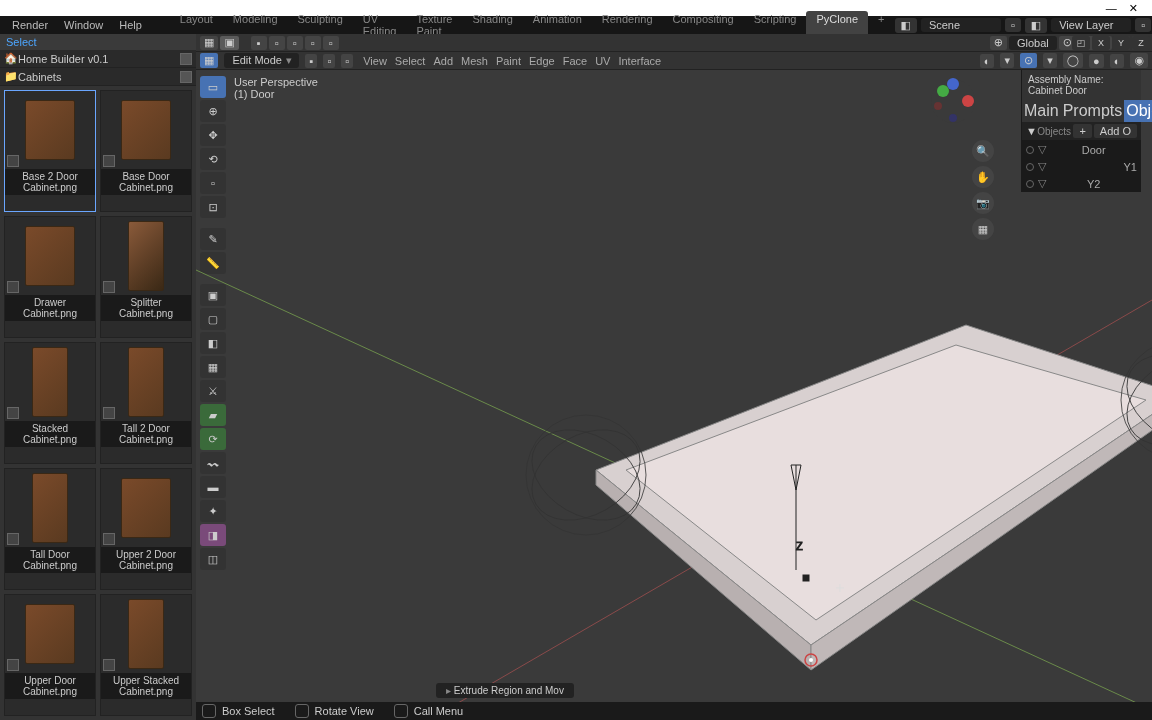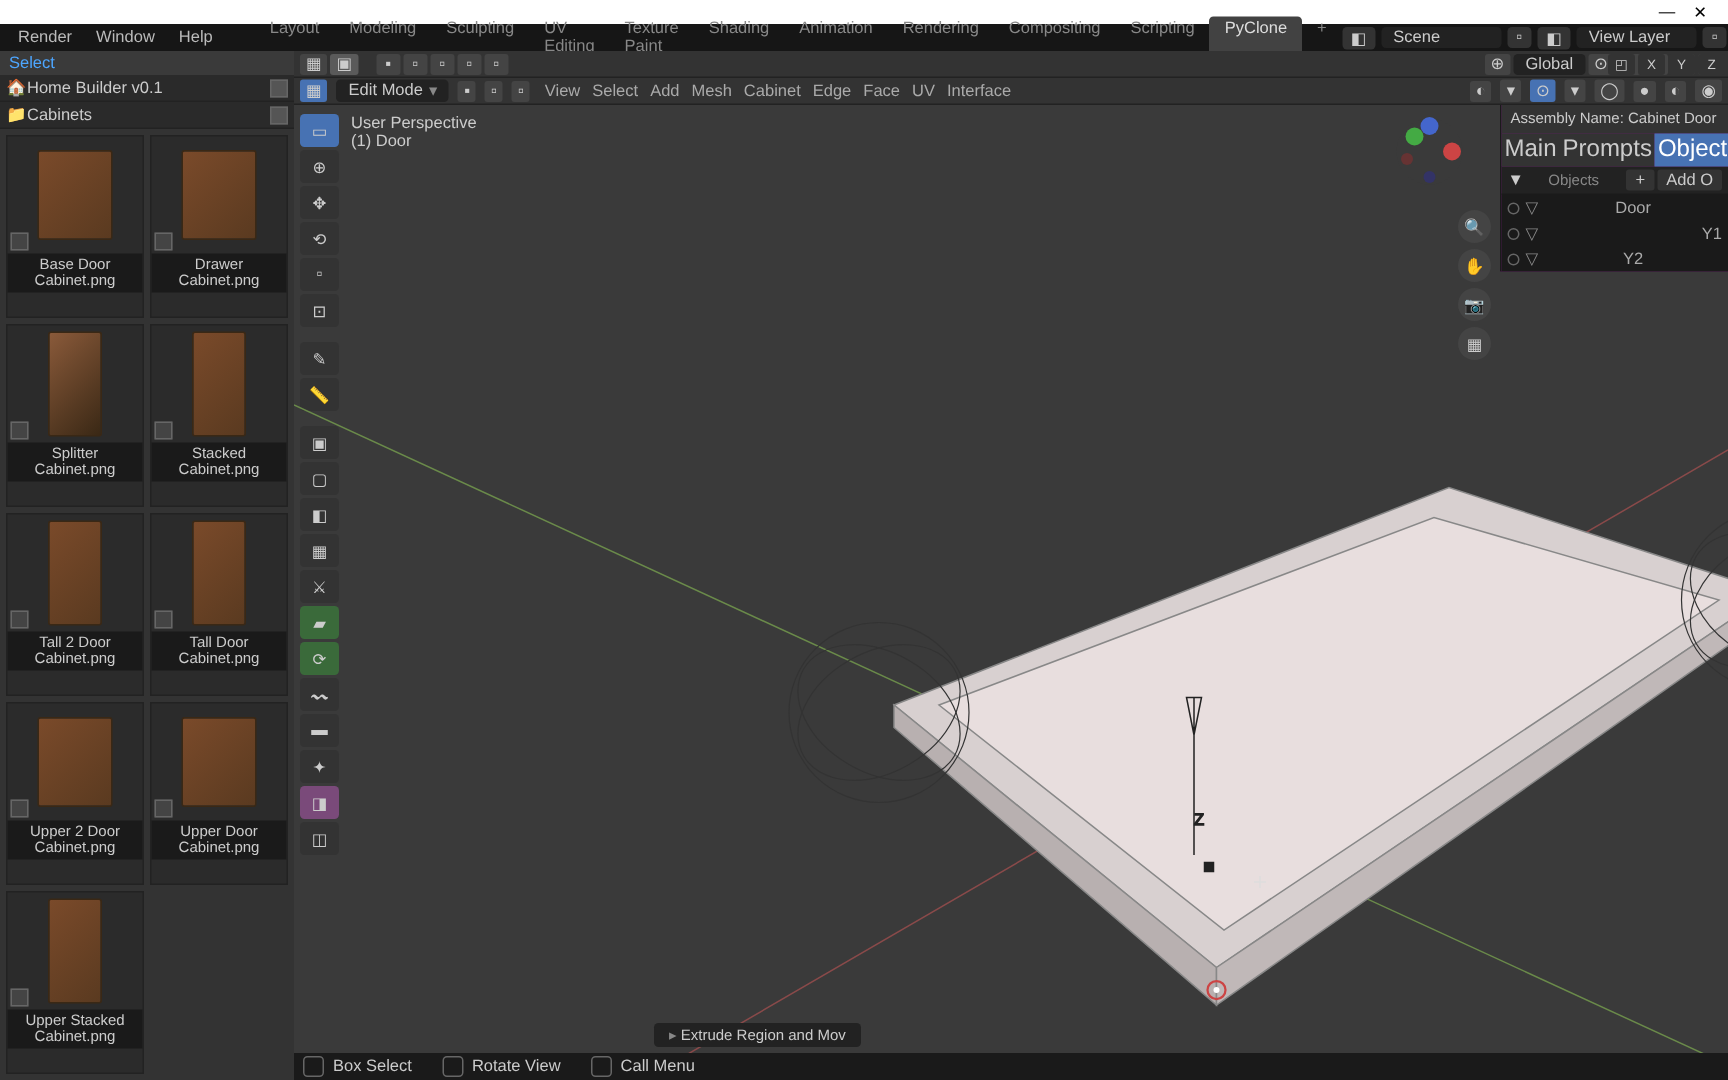--- a/index.html
+++ b/index.html
@@ -47,21 +47,21 @@
 .canvas svg{width:100%;height:100%}
 .persp{position:absolute;left:38px;top:42px;color:#ddd;font-size:10px}
 .gizmo{position:absolute;right:174px;top:42px}
 .gizmo-btns{position:absolute;right:158px;top:106px;display:flex;flex-direction:column;gap:4px}
 .gizmo-btns .gb{width:22px;height:22px;background:#444;border-radius:11px;display:flex;align-items:center;justify-content:center}
 .hint{position:absolute;bottom:22px;left:240px;background:#222;padding:2px 10px;border-radius:3px;font-size:10px}
 .hint::before{content:"▸ ";color:#888}
 .status{position:absolute;bottom:0;left:0;right:0;height:18px;background:#1a1a1a;display:flex;align-items:center;padding:0 6px;gap:20px}
 .status .item{display:flex;align-items:center;gap:6px}
 .status .mouse{width:14px;height:14px;border:1px solid #666;border-radius:3px}
-.rightpanel{position:absolute;right:0;top:36px;width:152px;background:#701a75;border-left:1px solid #1a1a1a}
+.rightpanel{position:absolute;right:11px;top:36px;width:120px;background:#84cc16;border-left:1px solid #1a1a1a}
 .rp-hdr{padding:4px 6px;background:#333;font-size:10px}
 .rp-tabs{display:flex}
 .rp-tab{flex:1;text-align:right;padding:2px;background:#333;font-size:16px}
 .rp-tab.active{background:#4772b3;color:#fff}
 .rp-row{display:flex;align-items:center;padding:2px 4px;background:#222;border-bottom:1px solid #1a1a1a}
 .rp-row .lbl{flex:1;text-align:center;color:#888;font-size:10px}
 .rp-row .btn{background:#333;padding:1px 6px;margin-left:2px;border-radius:2px}
 .rp-list{background:#1a1a1a}
 .rp-item{display:flex;align-items:center;padding:2px 4px;gap:4px}
 .rp-item .dot{width:8px;height:8px;border:1px solid #666;border-radius:4px}
@@ -115,20 +115,27 @@
           <span>Home Builder v0.1</span>
           <span class="sq"></span>
         </div>
         <div class="tree-row">
           <span class="ic">📁</span>
           <span>Cabinets</span>
           <span class="sq"></span>
         </div>
       </div>
     <div class="grid" id="grid">
+        <div class="thumb sel">
+          <div class="img">
+            <div class="cabinet "></div>
+            <div class="tag"></div>
+          </div>
+          <div class="lbl">Base 2 Door Cabinet.png</div>
+        </div>
         <div class="thumb">
           <div class="img">
             <div class="cabinet "></div>
             <div class="tag"></div>
           </div>
           <div class="lbl">Base Door Cabinet.png</div>
         </div>
         <div class="thumb">
           <div class="img">
             <div class="cabinet "></div>
@@ -220,21 +227,21 @@
           <span style="color:#888">▾</span>
         </span>
       <span class="btn">▪</span>
       <span class="btn">▫</span>
       <span class="btn">▫</span>
       <div id="vpmenus" style="display:flex">
           <span class="menu">View</span>
           <span class="menu">Select</span>
           <span class="menu">Add</span>
           <span class="menu">Mesh</span>
-          <span class="menu">Cabinet</span>
+          <span class="menu">Paint</span>
           <span class="menu">Edge</span>
           <span class="menu">Face</span>
           <span class="menu">UV</span>
           <span class="menu">Interface</span>
         </div>
       <span style="flex:1"></span>
       <span class="btn">◐</span>
       <span class="btn">▾</span>
       <span class="btn" style="background:#4772b3">⊙</span>
       <span class="btn">▾</span>

